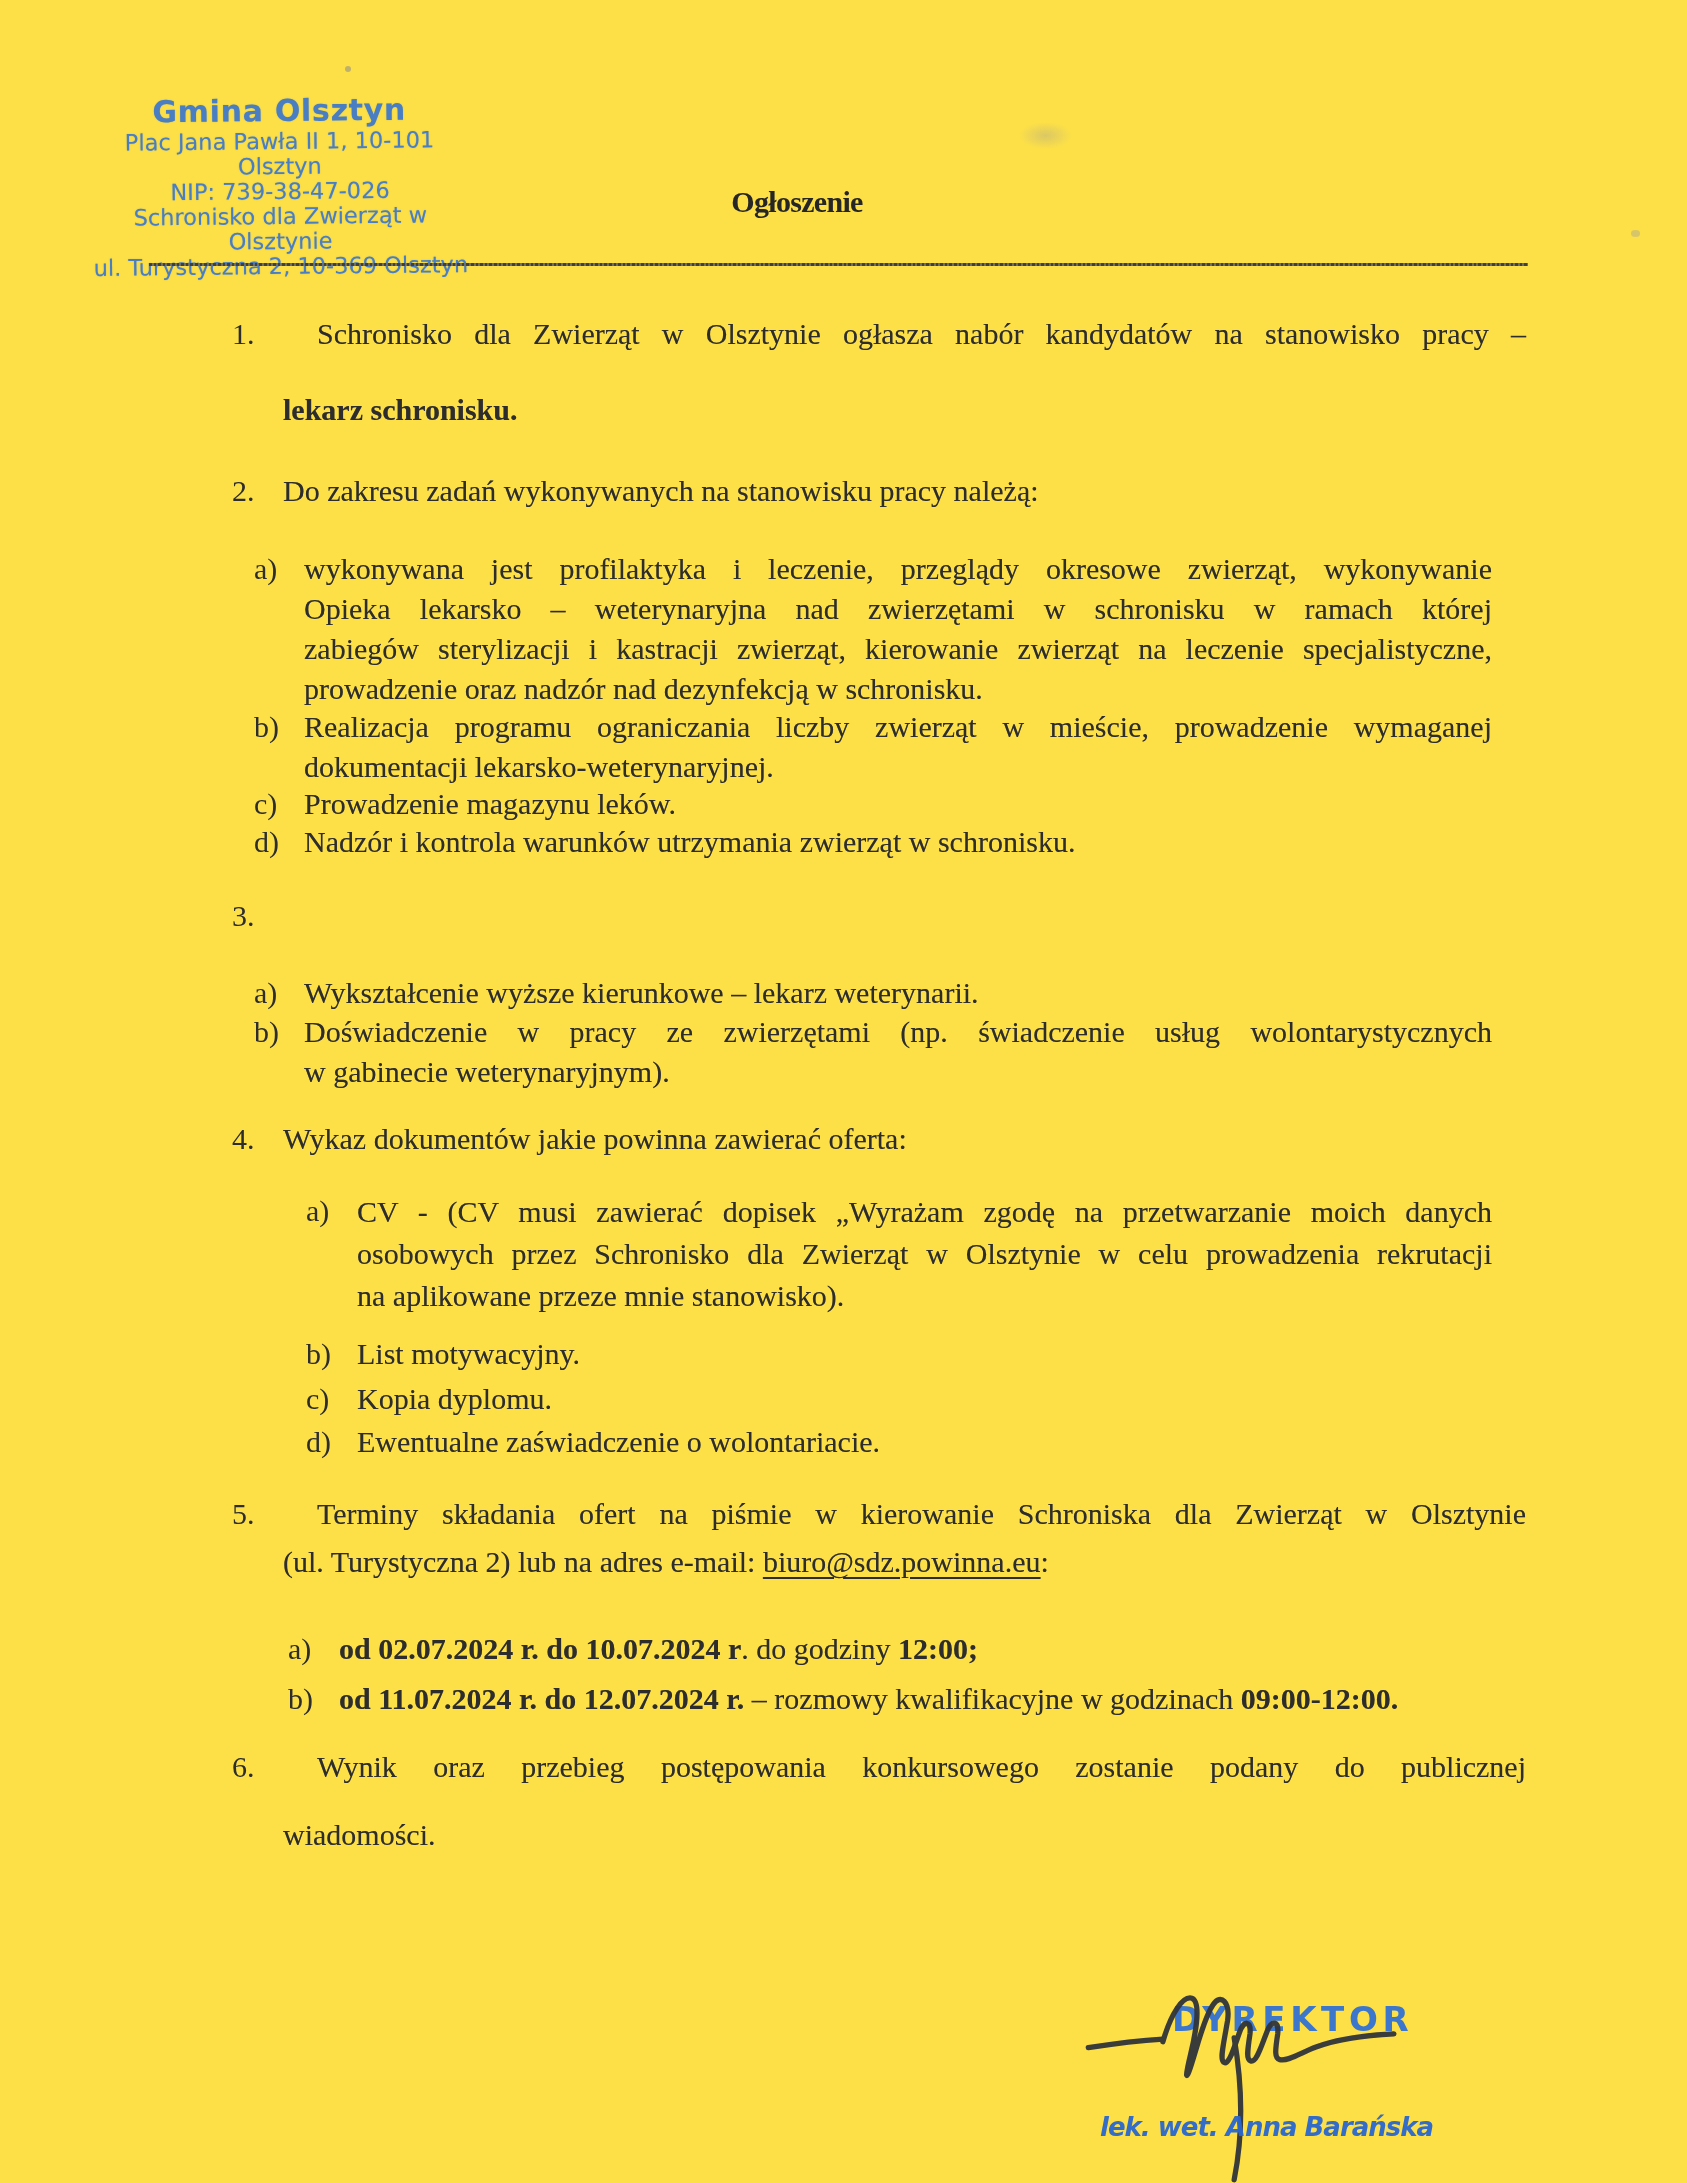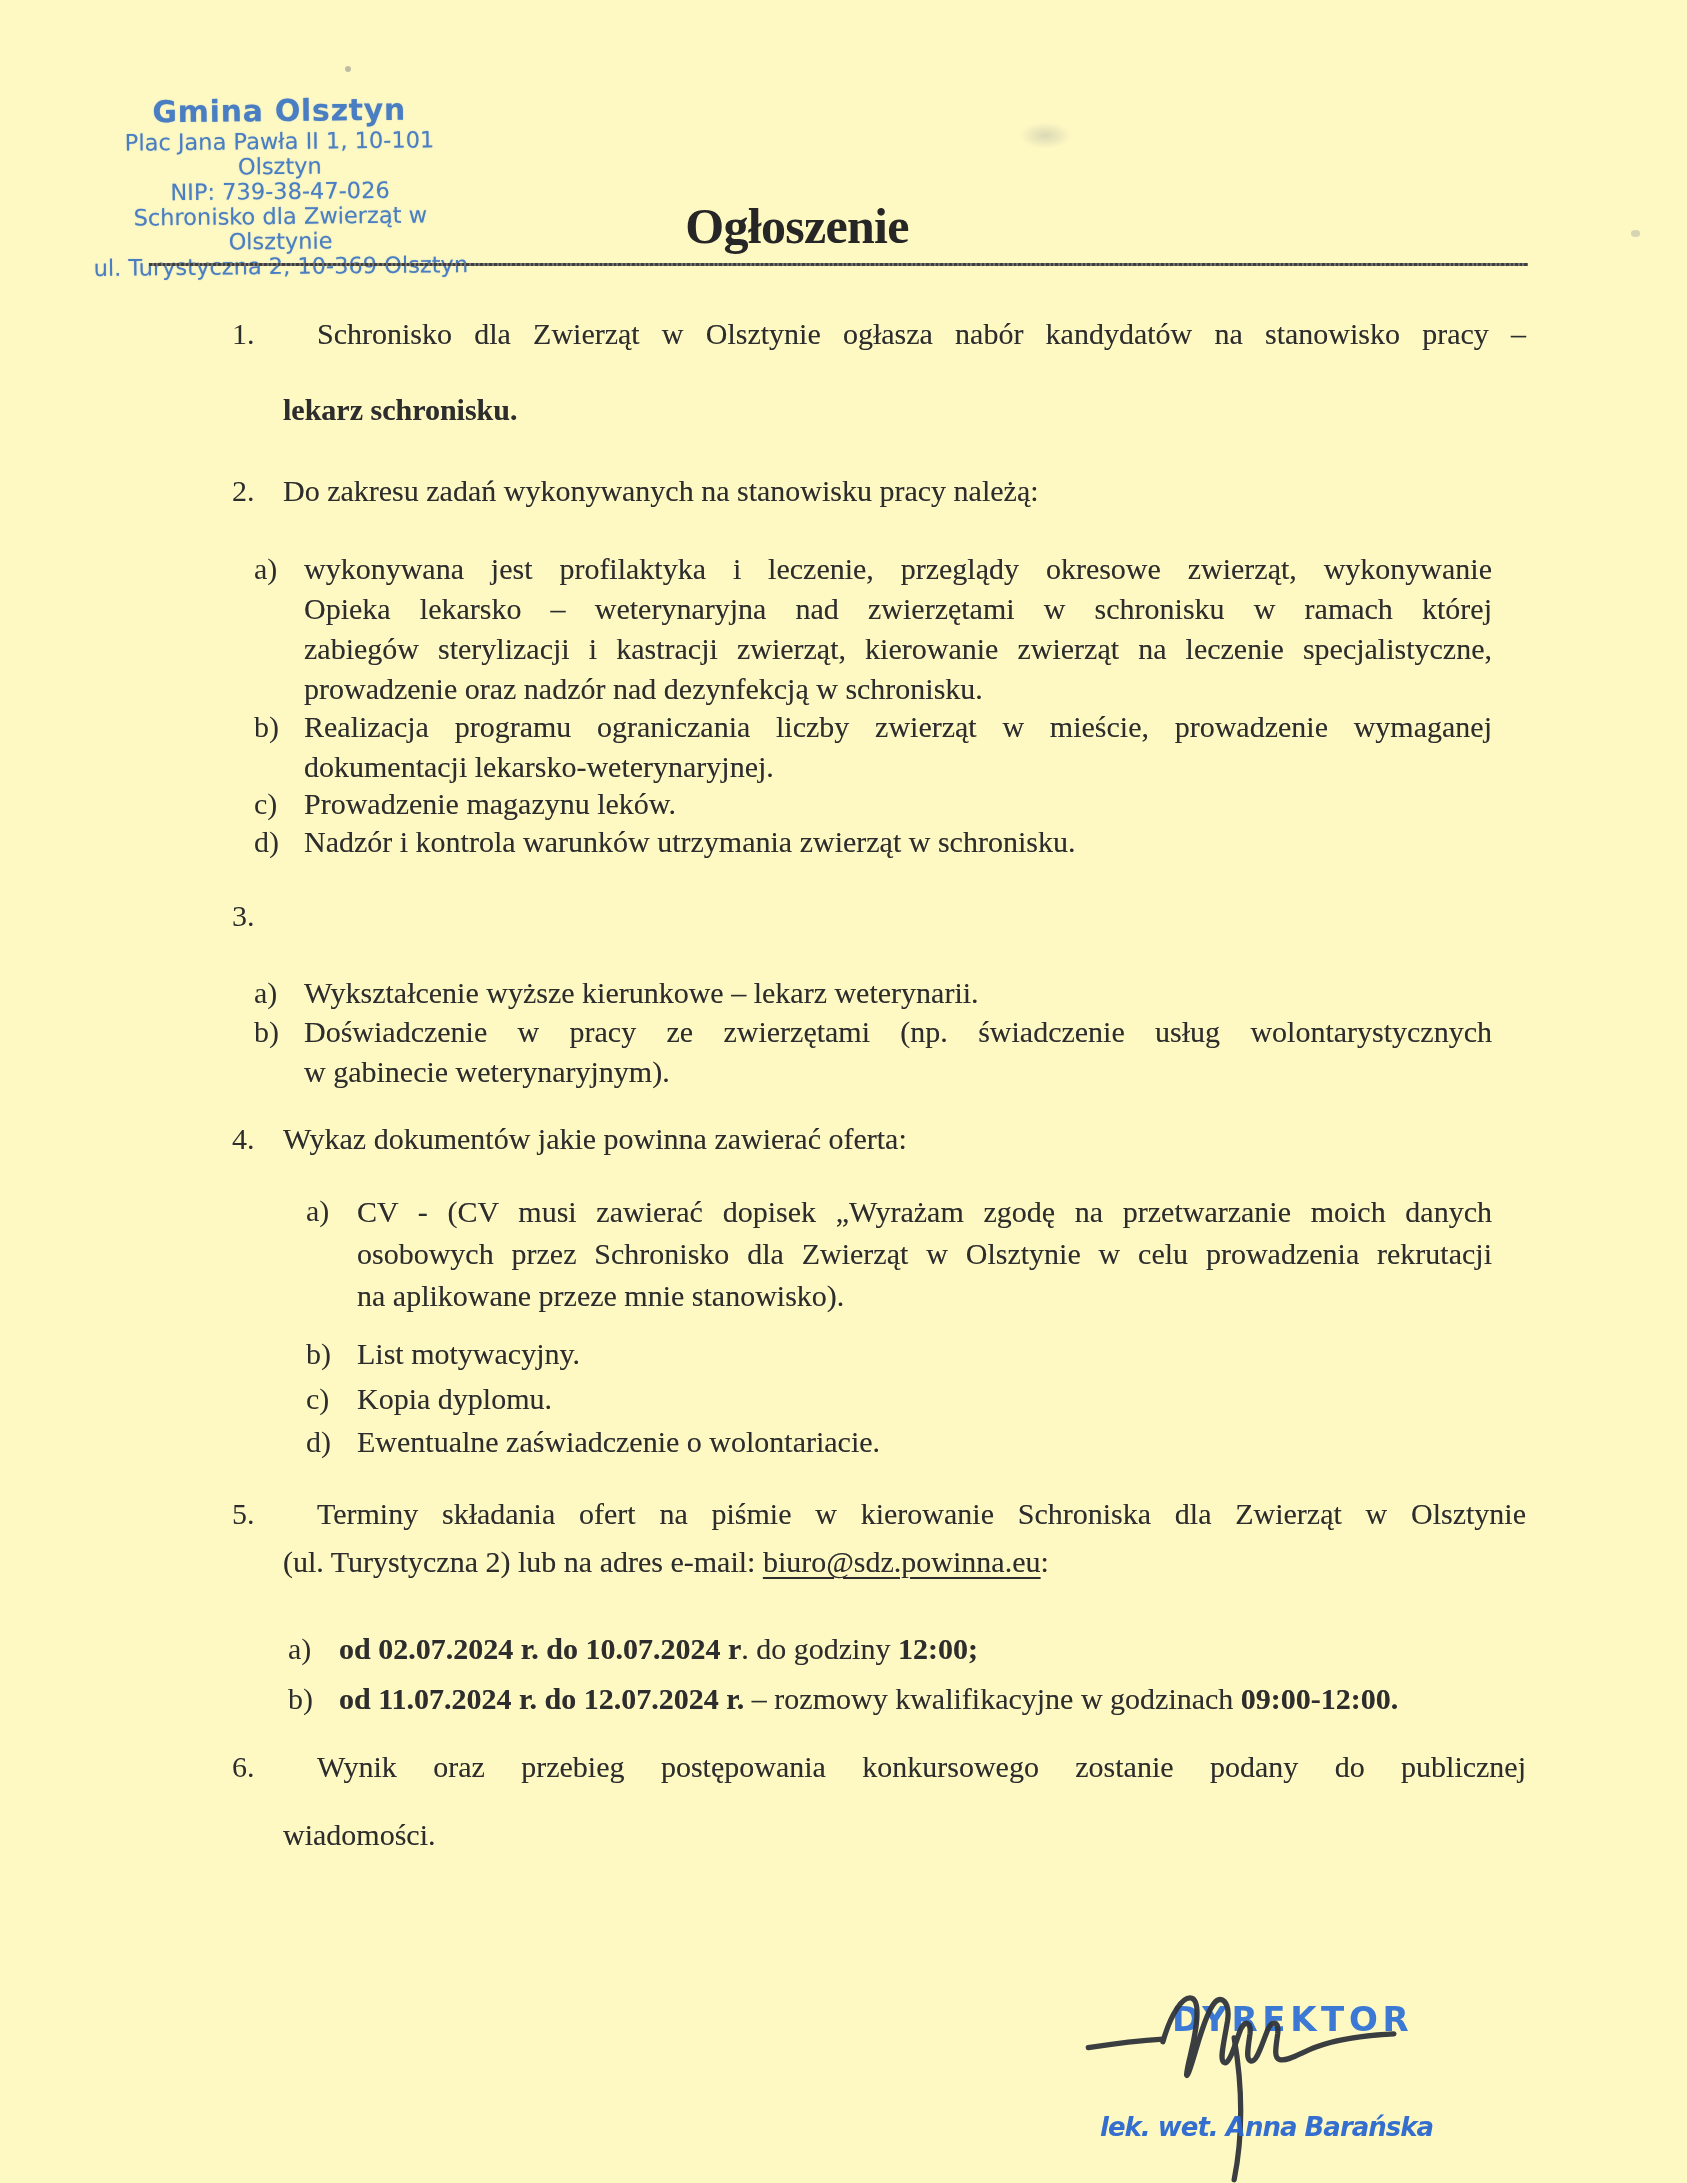--- a/index.html
+++ b/index.html
@@ -1,28 +1,28 @@
 <!DOCTYPE html>
 <html style="font-size:10.6px"><head>
 <meta charset="utf-8">
 <style>
   html,body{margin:0;padding:0;width:1687px;height:2183px;overflow:hidden;}
   body{background:#ffffff;font-family:"Liberation Serif", serif;color:#2d2d2d;position:relative;}
-  .page{position:absolute;inset:0;background:#fef9c3;}
+  .page{position:absolute;inset:0;background:#fde047;}
 
   
   .stamp{position:absolute;left:85px;top:93px;width:390px;text-align:center;
          color:#4a7ec2;font-family:"DejaVu Sans",sans-serif;transform:rotate(-0.6deg);
          text-shadow:0 0 1.3px rgba(74,126,194,0.45);}
   .stamp .s1{font-size:30px;font-weight:bold;line-height:36px;letter-spacing:0.7px;}
   .stamp .s2{font-size:22.5px;line-height:25px;}
 
   
-  .title{position:absolute;left:0;top:197px;width:1594px;text-align:center;
-         font-size:50px;font-weight:bold;letter-spacing:-0.7px;color:#262626;}
+  .title{position:absolute;left:0;top:185px;width:1594px;text-align:center;
+         font-size:30px;font-weight:bold;letter-spacing:-0.7px;color:#262626;}
   .rule{position:absolute;left:149px;top:263px;width:1379px;height:2.6px;
         background:repeating-linear-gradient(90deg,#3f3f3f 0 2.6px,#6e6e6e 2.6px 4.6px);}
 
   
   .t{position:absolute;font-size:30px;line-height:40px;color:#2d2d2d;
      text-shadow:0 0 0.3px rgba(45,45,45,0.4);}
   .jl{text-align:justify;text-align-last:justify;margin-left:34px;}
   .blk > div{text-align:justify;text-align-last:justify;}
   .blk > div:last-child{text-align:right;text-align-last:left;}
   .b{font-weight:bold;}

